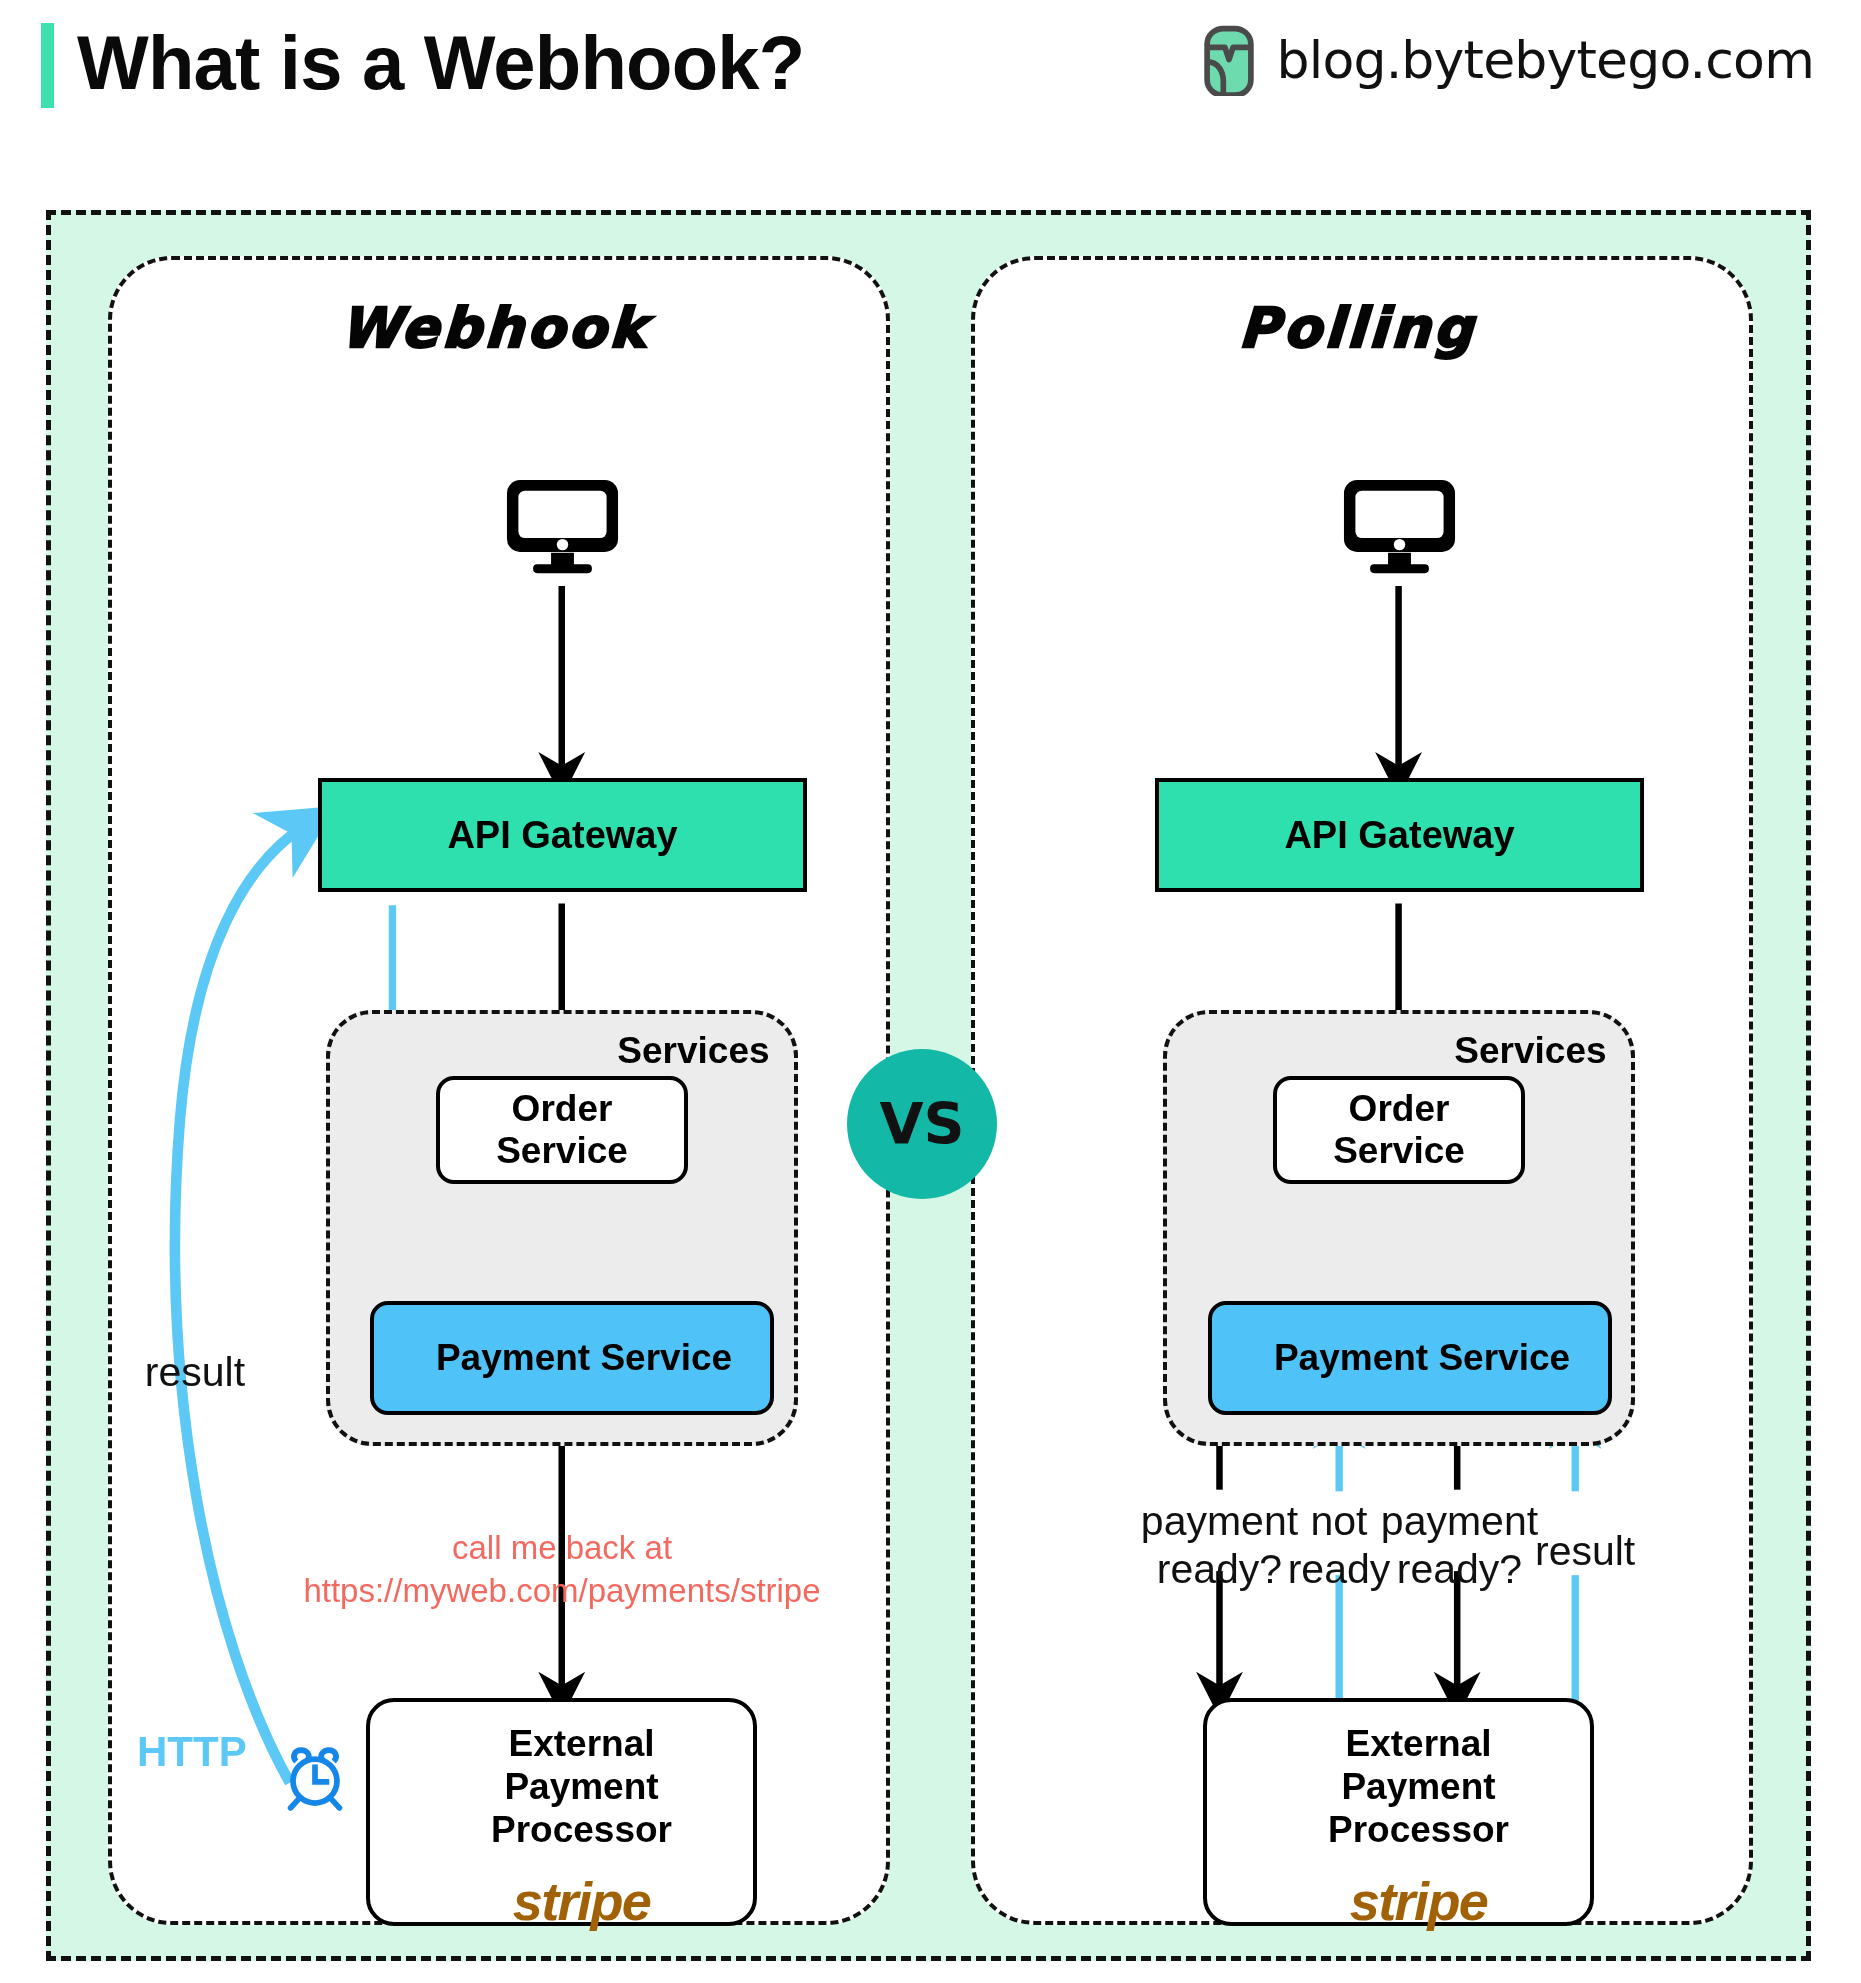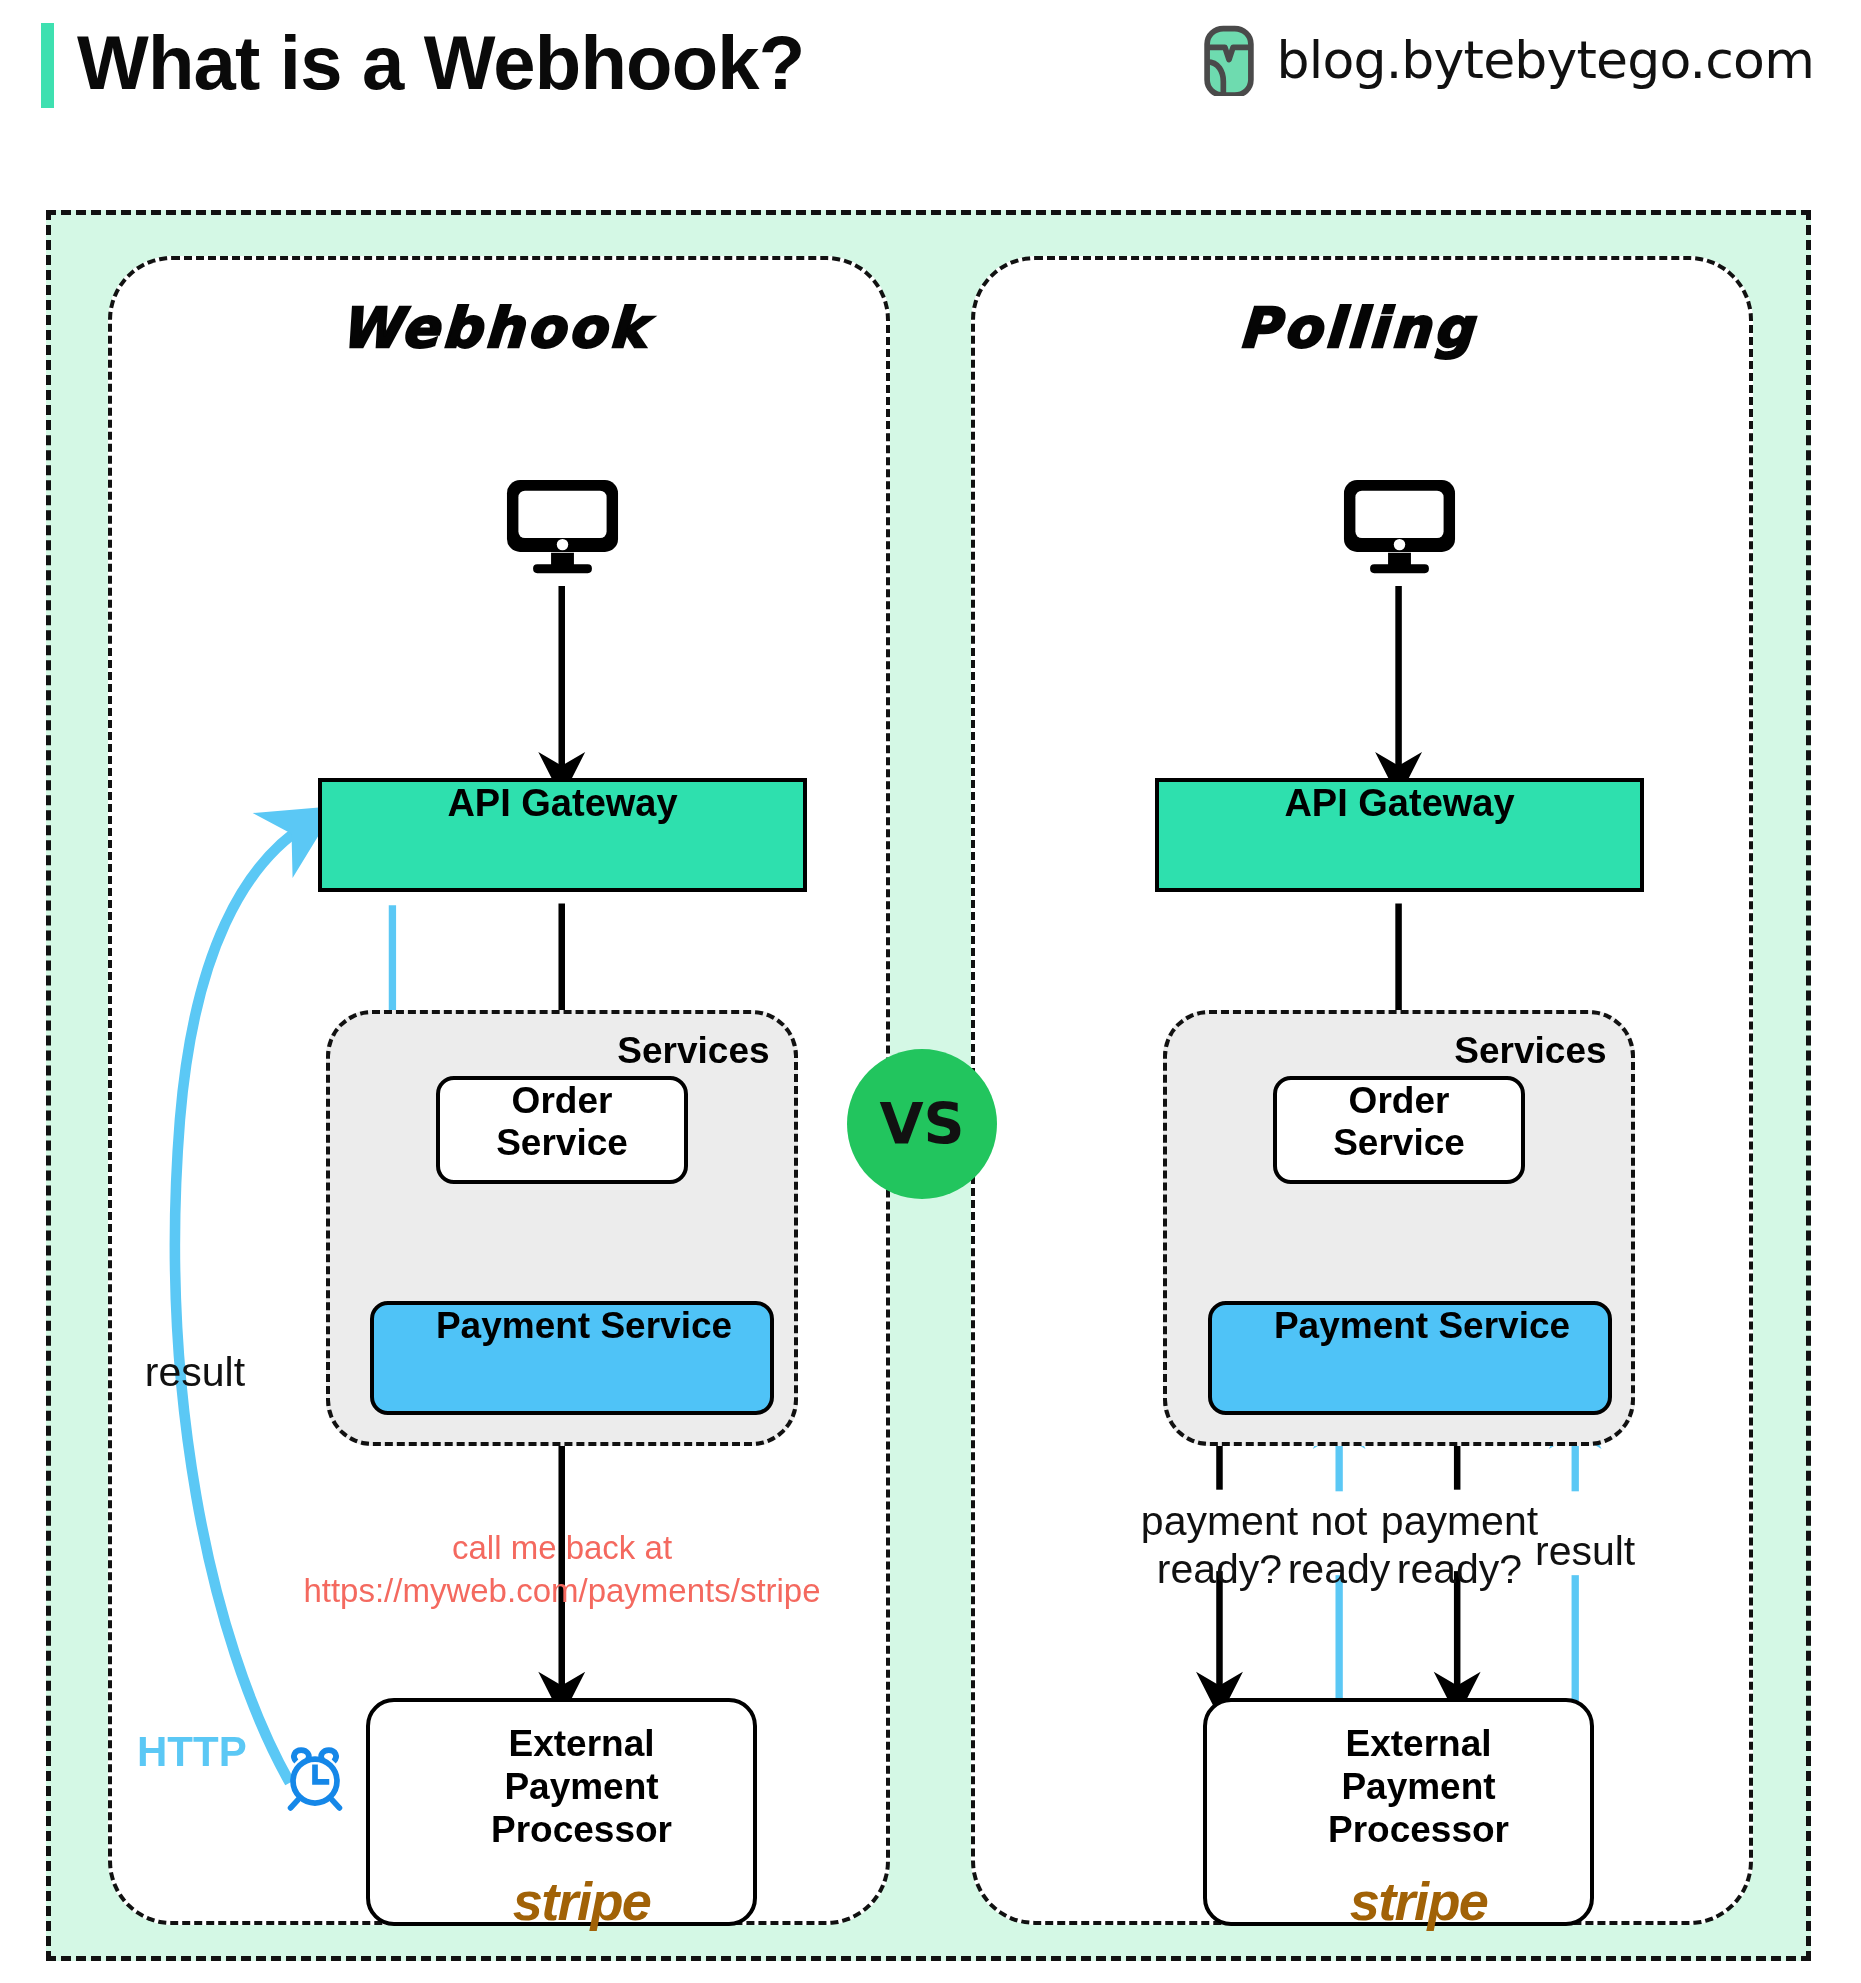--- a/index.html
+++ b/index.html
@@ -55,21 +55,21 @@
     font-family:"DejaVu Sans", sans-serif;
     font-weight:bold;font-style:italic;
     font-size:55px;letter-spacing:3.3px;color:#050505;
     -webkit-text-stroke:2.4px #050505;
     transform:skewX(-6deg);
   }
   
   #wiring{position:absolute;left:0;top:0;width:1861px;height:1983px;pointer-events:none;}
   
   .node{position:absolute;box-sizing:border-box;display:flex;flex-direction:column;
-        align-items:center;justify-content:flex-start;text-align:center;}
+        align-items:center;justify-content:center;text-align:center;}
   .gateway{
     width:489px;height:114px;background:#2EE0AE;border:4.1px solid #000;
     font-size:38px;font-weight:bold;color:#000;
   }
   .services-box{
     width:472px;height:436px;background:#ECECEC;border:4.1px dashed #111;
     border-radius:46px;
   }
   .services-label{
     position:absolute;right:24.4px;top:16.3px;font-size:37px;font-weight:bold;color:#000;
@@ -95,21 +95,21 @@
   .edge-label{position:absolute;font-size:41px;color:#111;line-height:1.18;text-align:center;}
   .url-label{
     position:absolute;font-size:33px;color:#F4695F;line-height:1.3;text-align:center;
   }
   .http-label{
     position:absolute;font-size:42px;font-weight:bold;color:#5BC8F5;
   }
   
   #vs-badge{
     position:absolute;left:847px;top:1049px;width:150px;height:150px;
-    border-radius:50%;background:#22c55e;
+    border-radius:50%;background:#14b8a6;
     display:flex;align-items:center;justify-content:center;
     font-family:"DejaVu Sans", sans-serif;
     font-size:57px;font-weight:bold;color:#111;
   }
   .monitor-icon{position:absolute;width:121px;height:98px;}
   .clock-icon{position:absolute;width:70px;height:70px;}
 </style>
 </head>
 <body>
 

